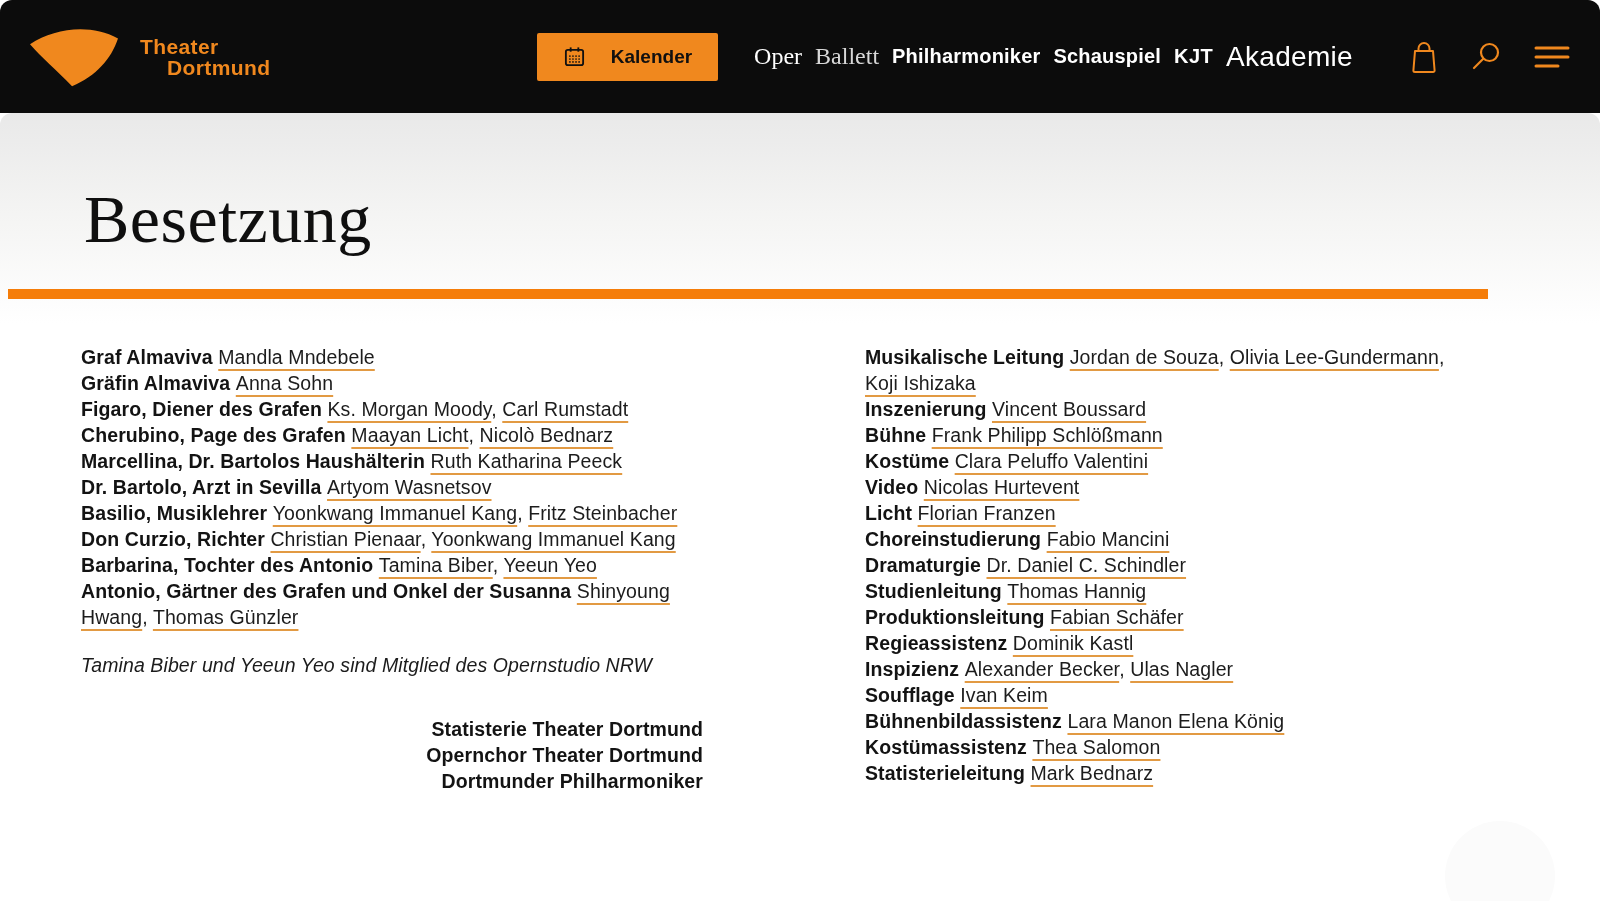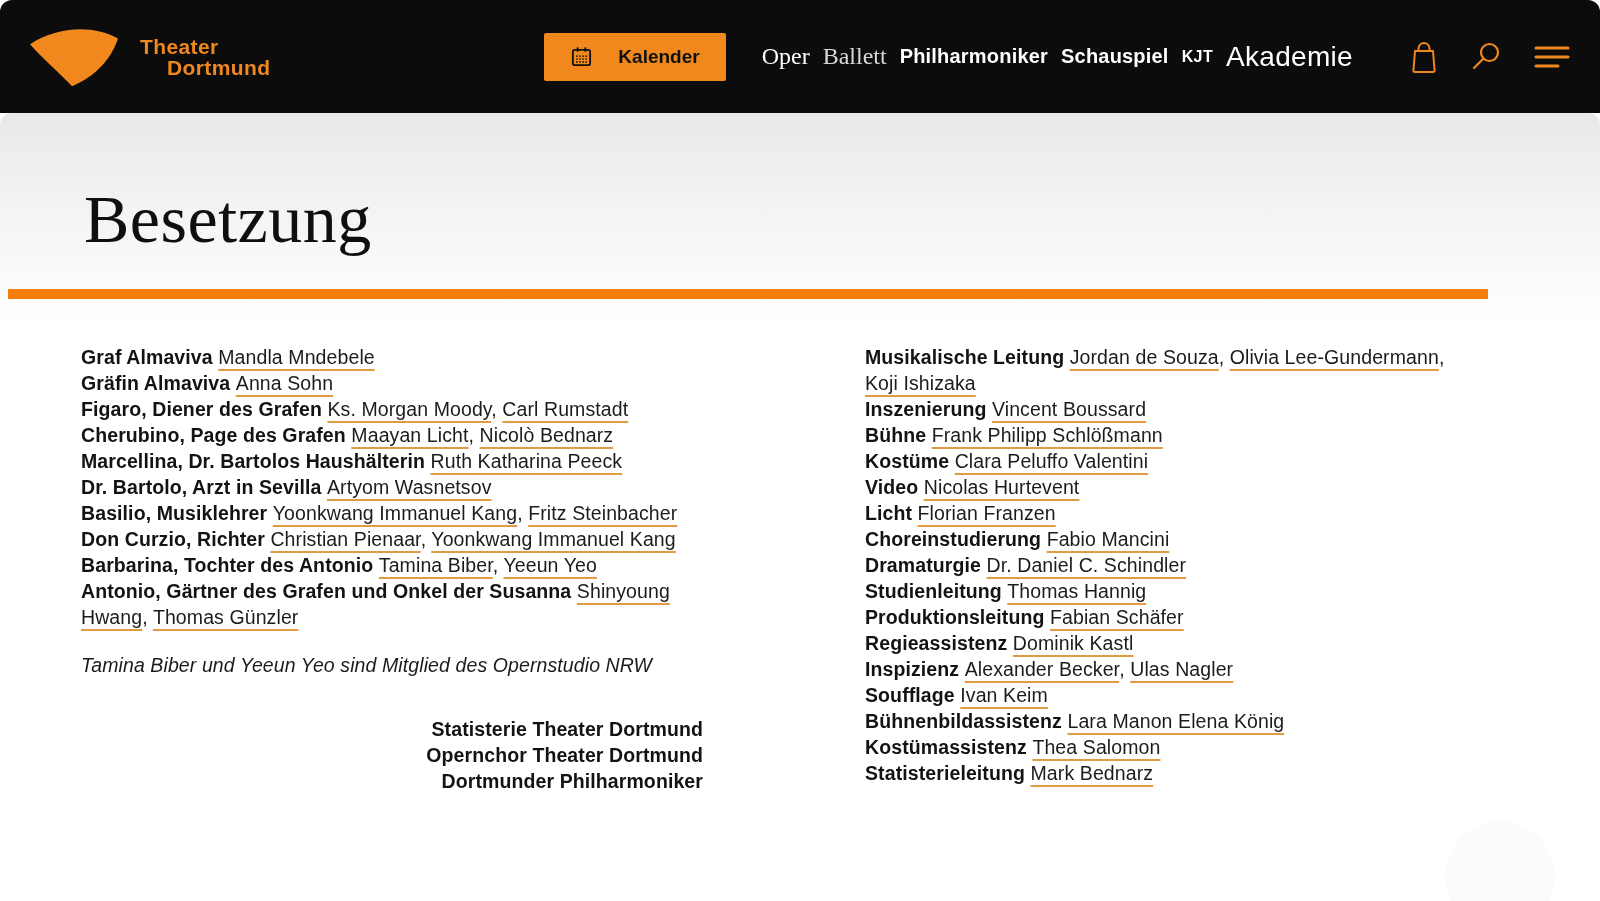--- a/index.html
+++ b/index.html
@@ -34,21 +34,21 @@
     font-size:19px; font-weight:700; color:#101010; cursor:pointer;
   }
   .kalender-btn svg { display:block; }
 
   .nav { display:flex; align-items:center; margin-left:36px; gap:13px; white-space:nowrap; }
   .nav span { color:#fff; cursor:pointer; }
   .nav .serif  { font-family:"Liberation Serif", serif; font-size:24px; font-weight:400; }
   .nav .light  { color:#d8d8d8; }
   .nav .w600   { font-size:20px; font-weight:600; letter-spacing:.2px; }
   .nav .w700   { font-size:20px; font-weight:700; letter-spacing:.2px; }
-  .nav .w800   { font-size:16px; font-weight:800; letter-spacing:.4px; }
+  .nav .w800   { font-size:20px; font-weight:800; letter-spacing:.4px; }
   .nav .w400   { font-size:28px; font-weight:400; letter-spacing:.3px; }
 
   .hdr-icons { display:flex; align-items:center; gap:31px; margin-left:56px; }
   .hdr-icons .ic { cursor:pointer; display:flex; align-items:center; }
 
   
   .content {
     height:788px;
     background:linear-gradient(180deg,#e9e9e9 0%, #f5f5f4 110px, #ffffff 210px);
     position:relative;

